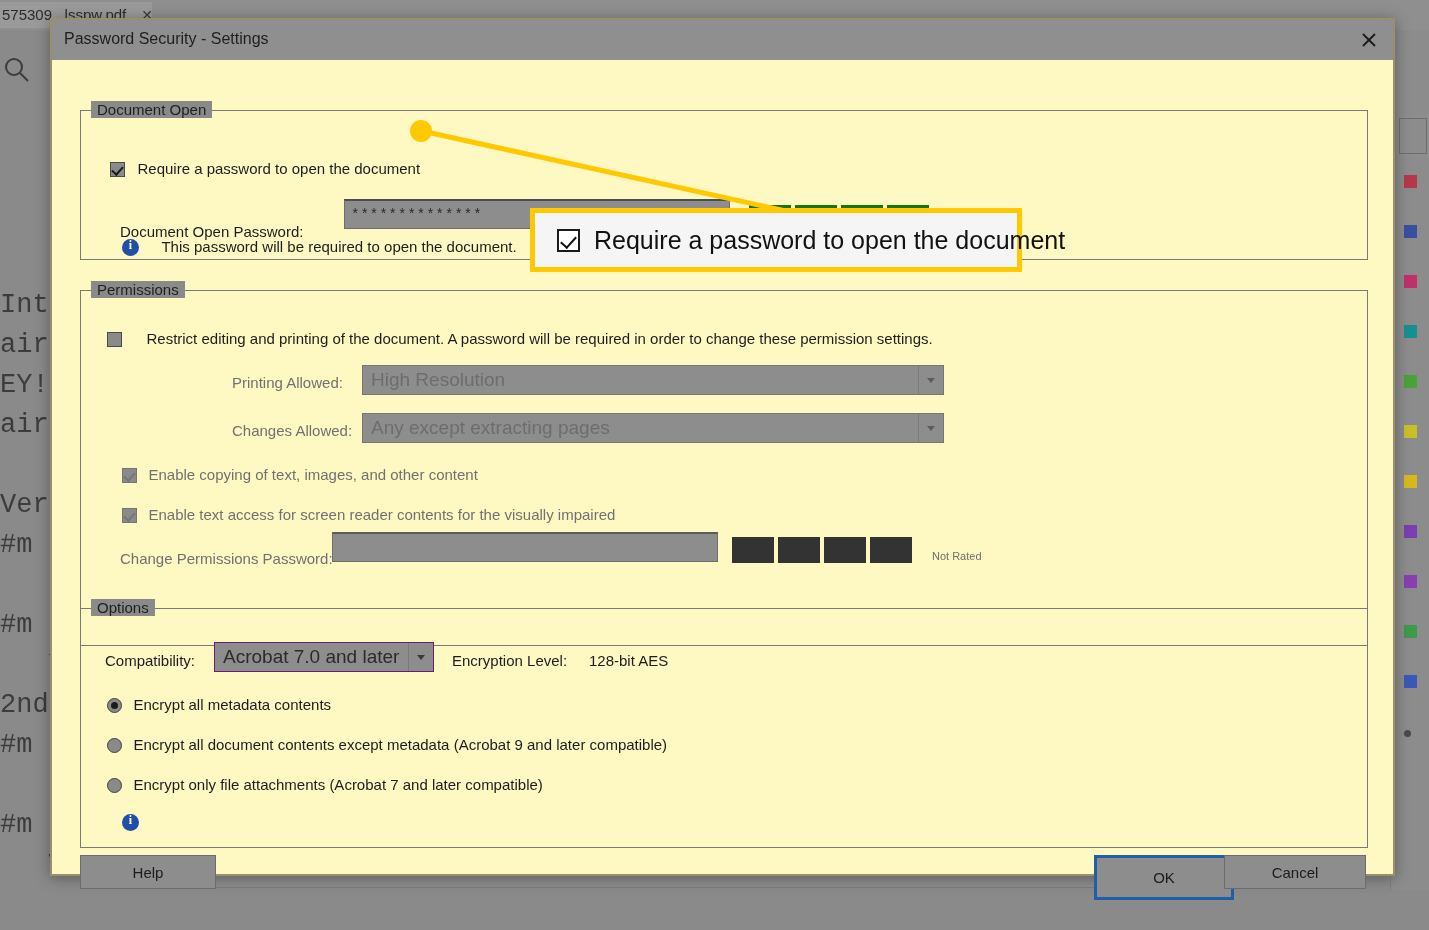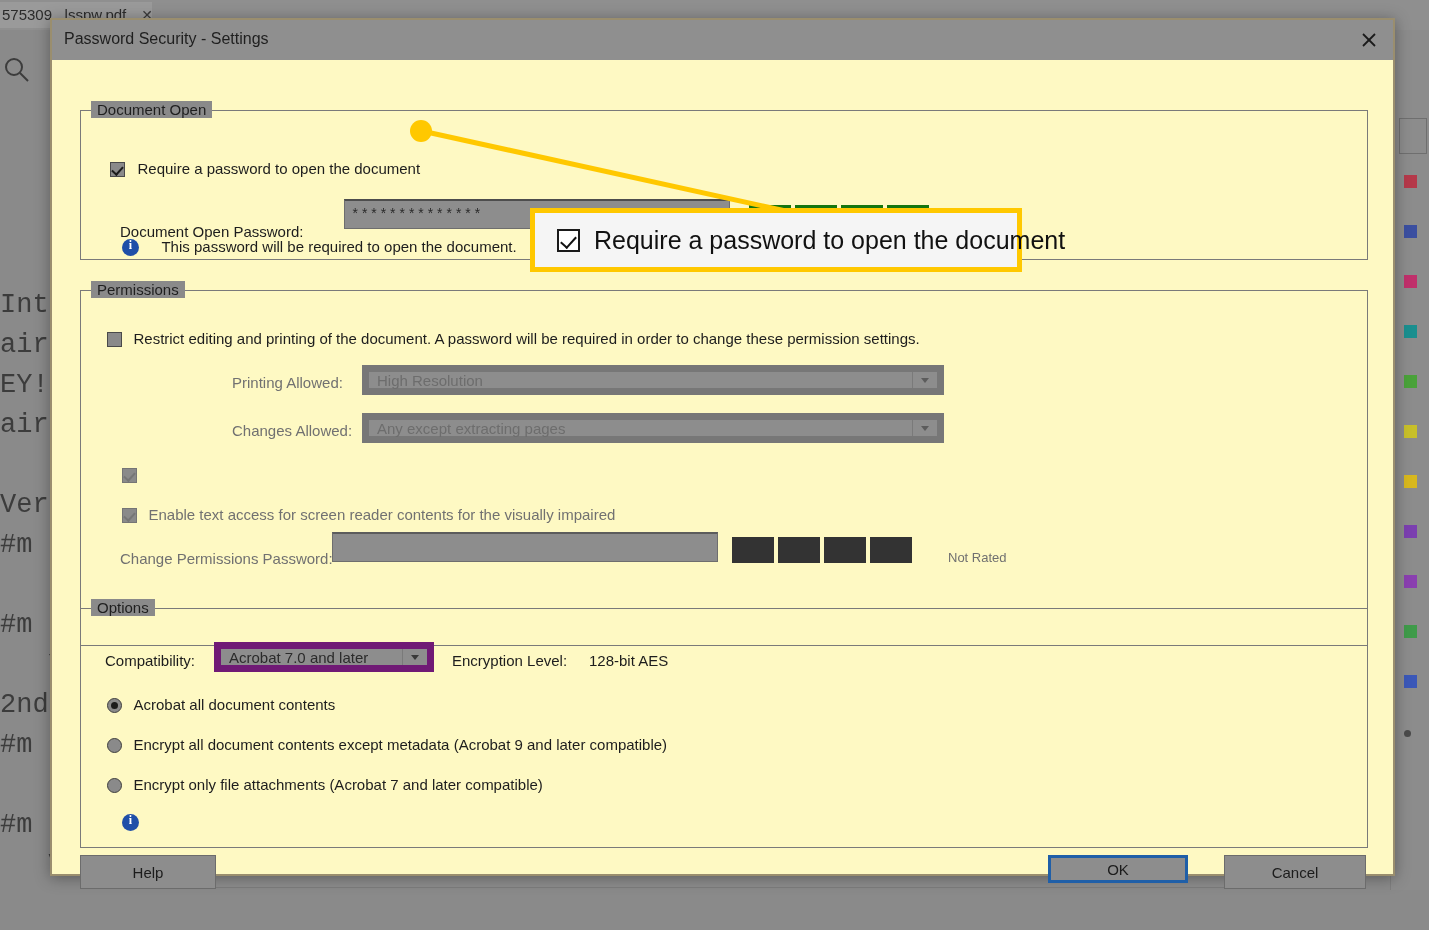--- a/index.html
+++ b/index.html
@@ -148,22 +148,22 @@
     font-size: 14px; color: #2a2a2a;
     padding: 4px 6px;
     font-family: "Liberation Mono", monospace;
     letter-spacing: 1px;
   }
   .tinput.dim { border-top-color: #5c5c5c; }
 
   
   .combo {
     position: relative; box-sizing: border-box;
-    background: #8d8d8d; border: 7px solid #701a75;
-    font-size: 15px; color: #2b2b2b;
+    background: #8d8d8d; border: 1px solid #701a75;
+    font-size: 19px; color: #2b2b2b;
   }
   .combo .cval { position: absolute; left: 8px; top: 50%; transform: translateY(-50%); white-space: nowrap; }
   .combo.dimmed { border-color: #777; }
   .combo.dimmed .cval { color: #6d6d6d; }
   .combo .arrowbox {
     position: absolute; right: 0; top: 0; bottom: 0; width: 24px;
     border-left: 1px solid #7a7a7a;
   }
   .combo .arrow {
     position: absolute; left: 50%; top: 50%;
@@ -172,21 +172,21 @@
     border-left: 4px solid transparent; border-right: 4px solid transparent;
     border-top: 5px solid #5c5c5c;
   }
   .combo.enabled .arrow { border-top-color: #3a3a3a; }
 
   
   .meter { position: absolute; display: flex; gap: 4px; }
   .meter .seg { width: 42px; height: 26px; }
   .meter.green .seg { background: #14760f; }
   .meter.none .seg { background: #333333; }
-  .meter-label { position: absolute; font-size: 13px; margin-left: 16px; }
+  .meter-label { position: absolute; font-size: 11px; }
 
   
   .info {
     display: inline-block; width: 17px; height: 17px; border-radius: 50%;
     background: #1f4fa8; position: relative; vertical-align: -4px;
   }
   .info::after {
     content: "i"; position: absolute; left: 0; right: 0; top: -1px;
     text-align: center; color: #fff; font-size: 12px;
     font-family: "Liberation Serif", serif; font-weight: bold;
@@ -329,41 +329,42 @@
         <span class="info"></span>
         <span class="lbl" style="margin-left:18px;">This password will be required to open the document.</span>
       </div>
 
       <div class="group g-perms">
         <div class="group-legend">Permissions</div>
       </div>
 
       <div class="row" style="left:55px; top:270px;">
         <span class="cb"></span>
-        <span class="lbl" style="margin-left:7px;">Restrict editing and printing of the document. A password will be required in order to change these permission settings.</span>
+        <span class="lbl" style="margin-left:20px;">Restrict editing and printing of the document. A password will be required in order to change these permission settings.</span>
       </div>
 
       <div class="row lbl-dim" style="left:180px; top:314px;">Printing Allowed:</div>
       <div class="combo dimmed" style="position:absolute;left:310px;top:305px;width:582px;height:30px;">
         <span class="cval">High Resolution</span>
         <span class="arrowbox">
             <span class="arrow"></span>
           </span>
       </div>
 
       <div class="row lbl-dim" style="left:180px; top:362px;">Changes Allowed:</div>
       <div class="combo dimmed" style="position:absolute;left:310px;top:353px;width:582px;height:30px;">
         <span class="cval">Any except extracting pages</span>
         <span class="arrowbox">
             <span class="arrow"></span>
           </span>
       </div>
 
       <div class="row" style="left:70px; top:406px;">
         <span class="cb dim checked"></span>
+        <span class="lbl-dim" style="margin-left:7px;">Enable copying of text, images, and other content</span>
       </div>
 
       <div class="row" style="left:70px; top:446px;">
         <span class="cb dim checked"></span>
         <span class="lbl-dim" style="margin-left:7px;">Enable text access for screen reader contents for the visually impaired</span>
       </div>
 
       <div class="row lbl-dim" style="left:68px; top:490px;">Change Permissions Password:</div>
       <input class="tinput dim" type="text" style="position: absolute; left: 280px; top: 472px; width: 386px; height: 30px;" value="">
 
@@ -384,37 +385,37 @@
         <span class="cval">Acrobat 7.0 and later</span>
         <span class="arrowbox">
             <span class="arrow"></span>
           </span>
       </div>
       <div class="row lbl" style="left:400px; top:592px;">Encryption  Level:</div>
       <div class="row lbl" style="left:537px; top:592px;">128-bit AES</div>
 
       <div class="row" style="left:55px; top:636px;">
         <span class="rb sel"></span>
-        <span class="lbl" style="margin-left:7px;">Acrobat all document contents</span>
+        <span class="lbl" style="margin-left:7px;">Encrypt all metadata contents</span>
       </div>
       <div class="row" style="left:55px; top:676px;">
         <span class="rb"></span>
         <span class="lbl" style="margin-left:7px;">Encrypt all document contents except metadata (Acrobat 9 and later compatible)</span>
       </div>
       <div class="row" style="left:55px; top:716px;">
         <span class="rb"></span>
         <span class="lbl" style="margin-left:7px;">Encrypt only file attachments (Acrobat 7 and later compatible)</span>
       </div>
 
       <div class="row" style="left:70px; top:753px;">
         <span class="info"></span>
       </div>
 
       <div class="btn" style="left:28px; top:795px; width:136px; height:34px;">Help</div>
-      <div class="btn default" style="left:996px; top:795px; width:140px; height:28px;">OK</div>
+      <div class="btn default" style="left:1042px; top:795px; width:140px; height:45px;">OK</div>
       <div class="btn" style="left:1172px; top:795px; width:142px; height:34px;">Cancel</div>
 
     </div>
   </div>
 
   <svg class="leader" width="1429" height="930">
     <line x1="422" y1="131" x2="795" y2="213" stroke="#ffc800" stroke-width="5"></line>
     <circle cx="421" cy="131" r="11" fill="#ffc800"></circle>
   </svg>
 

